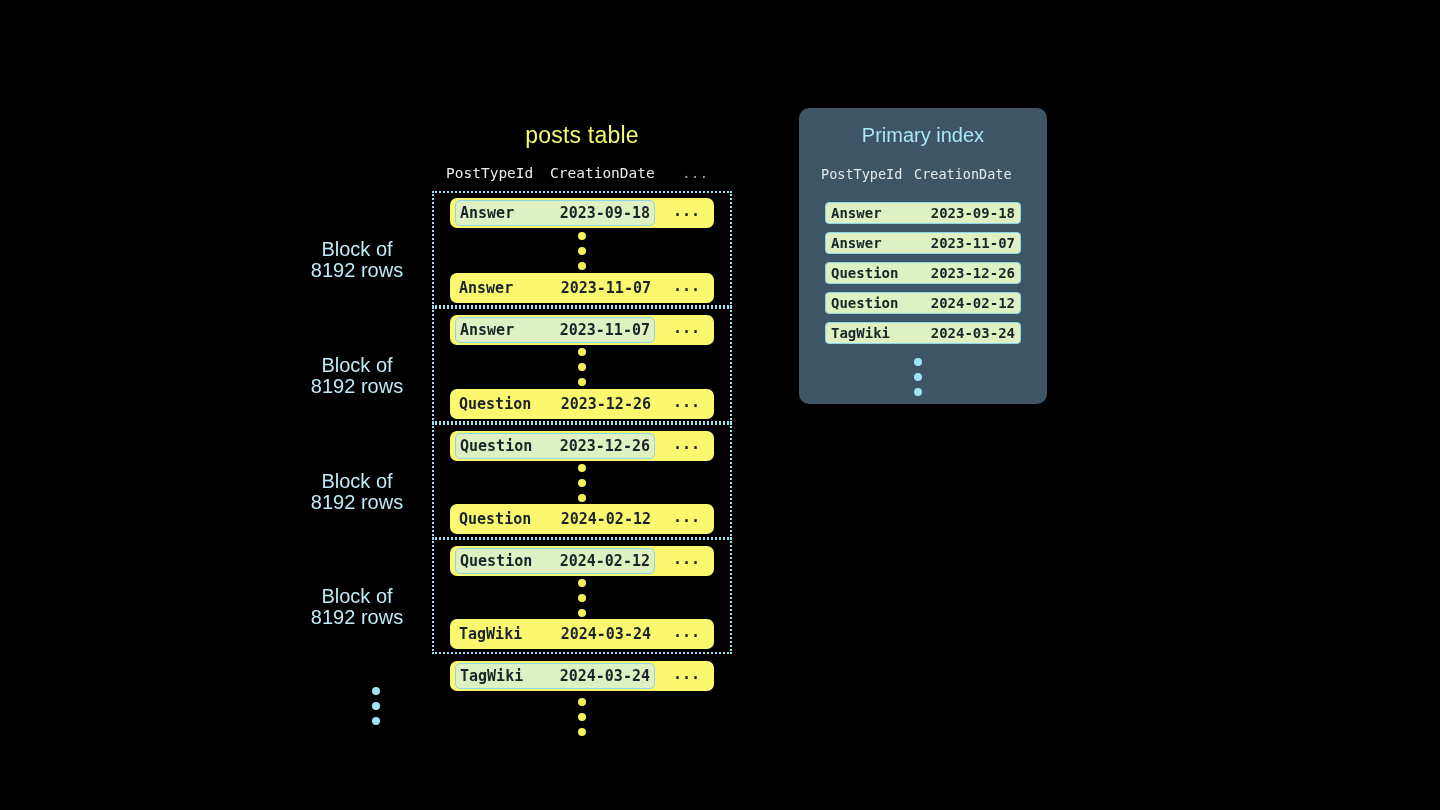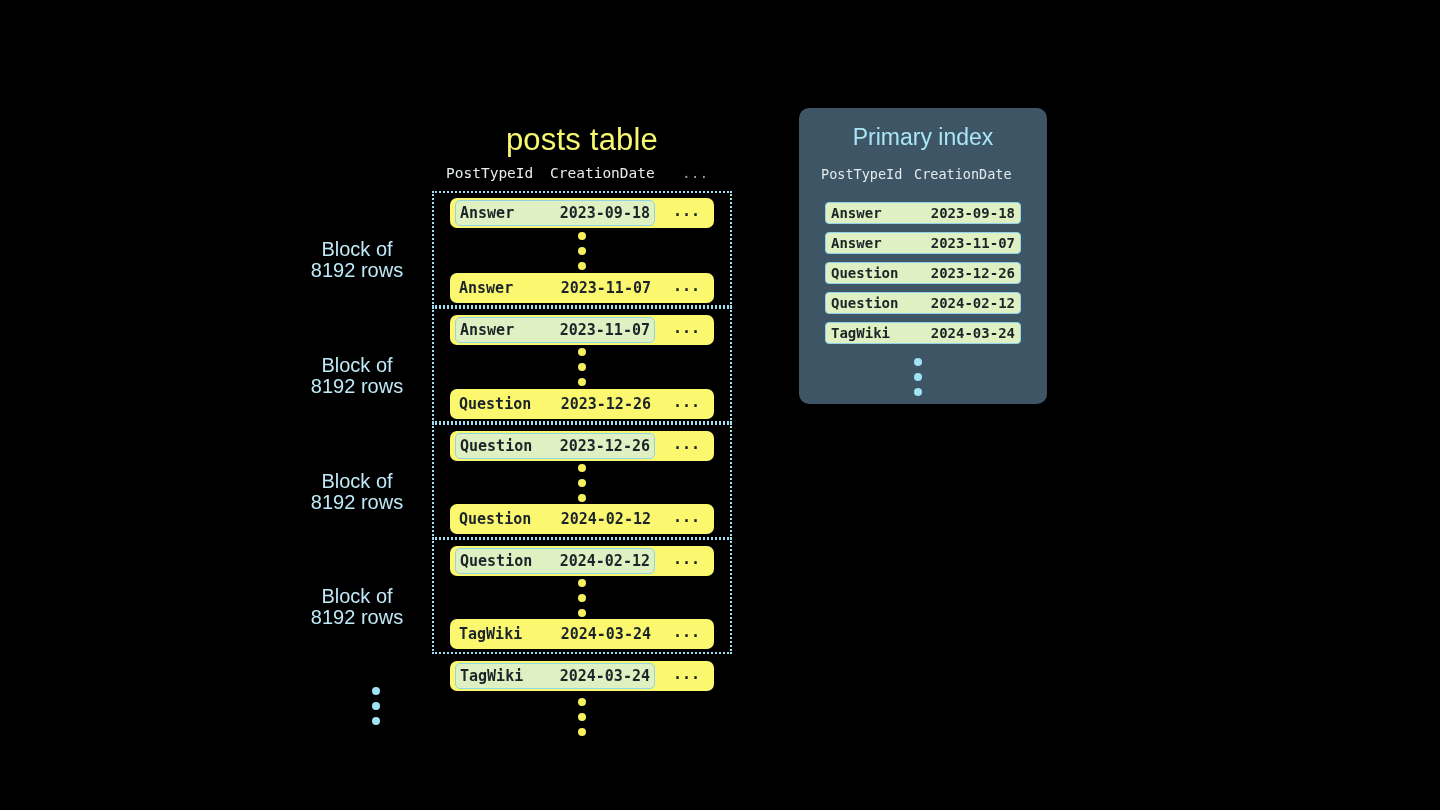--- a/index.html
+++ b/index.html
@@ -24,21 +24,21 @@
     width: 780px;
     height: 810px;
   }
 
   #posts-table-title {
     position: absolute;
     left: 432px;
     top: 122px;
     width: 300px;
     text-align: center;
-    font-size: 31px;
+    font-size: 23px;
     color: #f7f770;
     letter-spacing: 0.2px;
   }
 
   #posts-table-header {
     position: absolute;
     left: 446px;
     top: 165px;
     width: 272px;
     font-family: "DejaVu Sans Mono", monospace;
@@ -152,21 +152,21 @@
     height: 296px;
     background: #3d5564;
     border-radius: 10px;
   }
   #primary-index-title {
     position: absolute;
     left: 0;
     top: 16px;
     width: 248px;
     text-align: center;
-    font-size: 23px;
+    font-size: 20px;
     color: #a9e6f7;
   }
   #primary-index-header {
     position: absolute;
     left: 22px;
     top: 58px;
     width: 206px;
     font-family: "DejaVu Sans Mono", monospace;
     font-size: 13.5px;
     color: #e4ebef;

